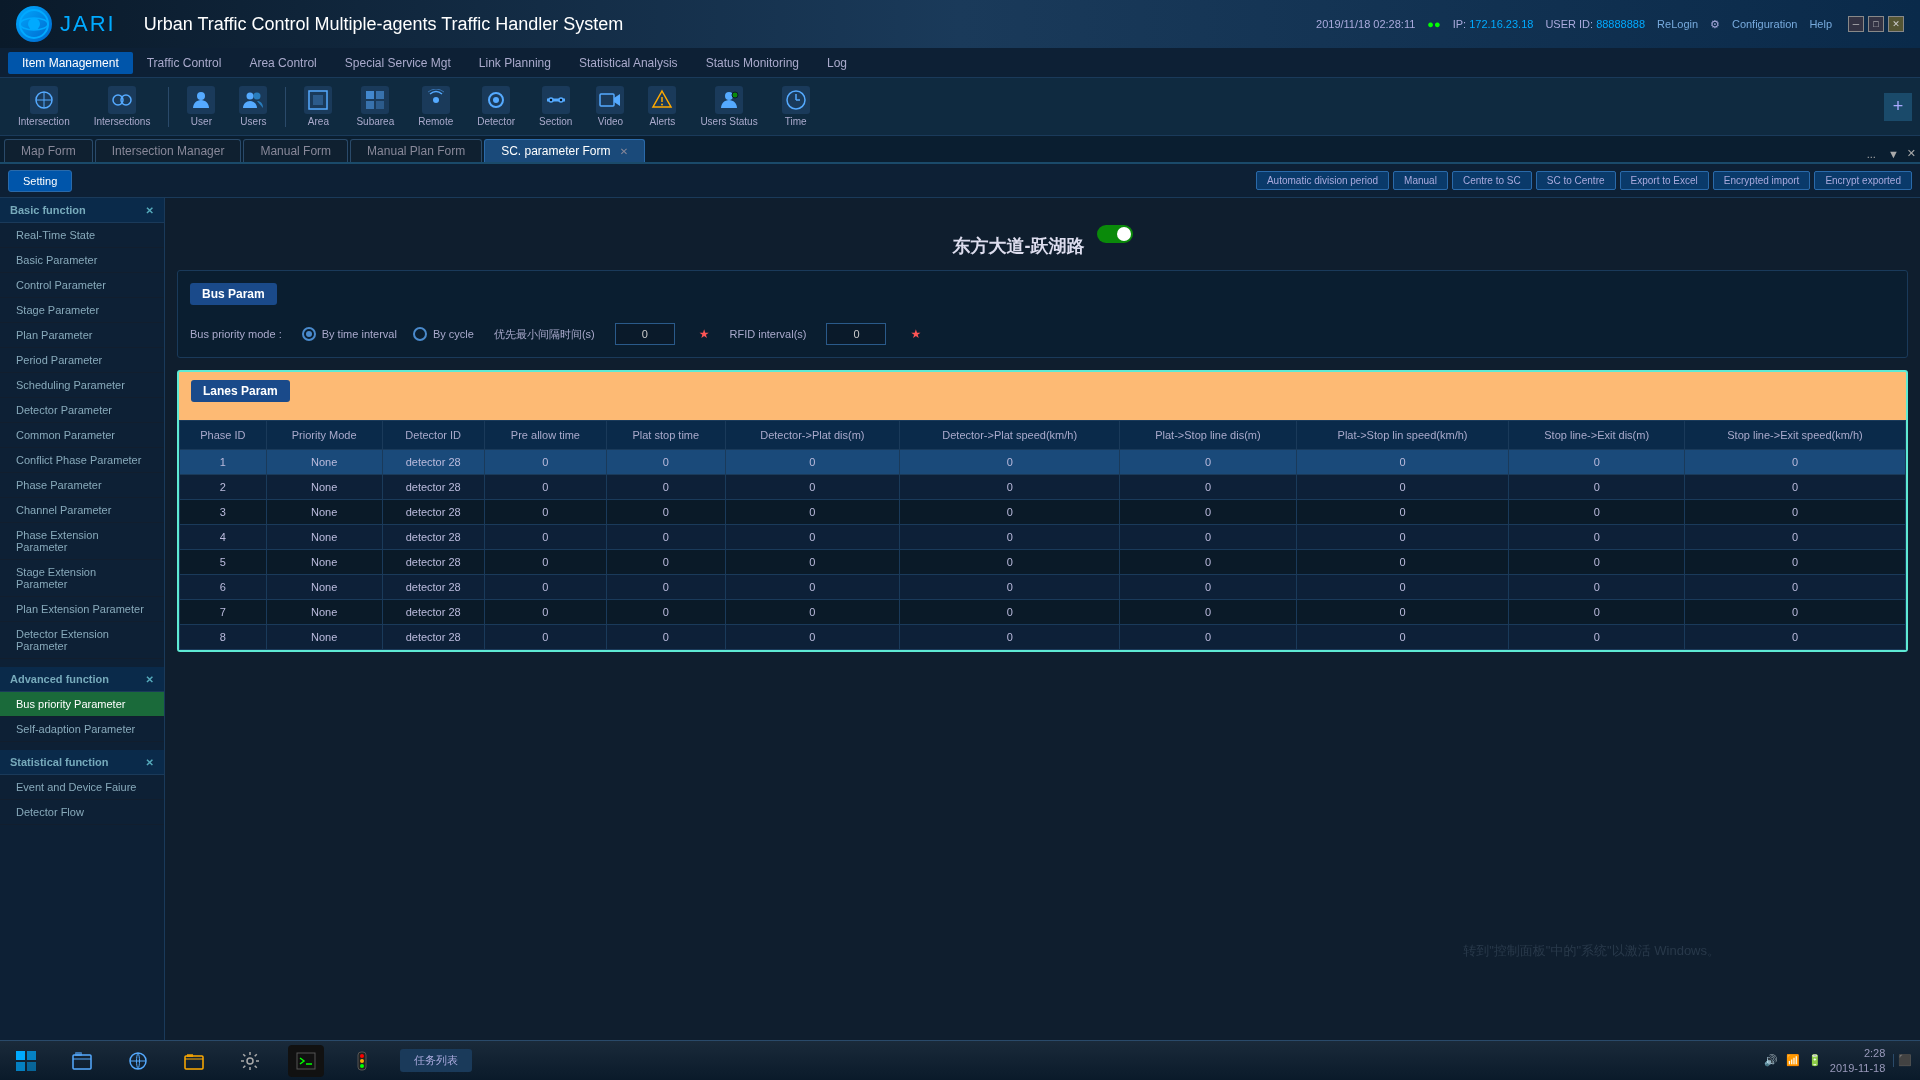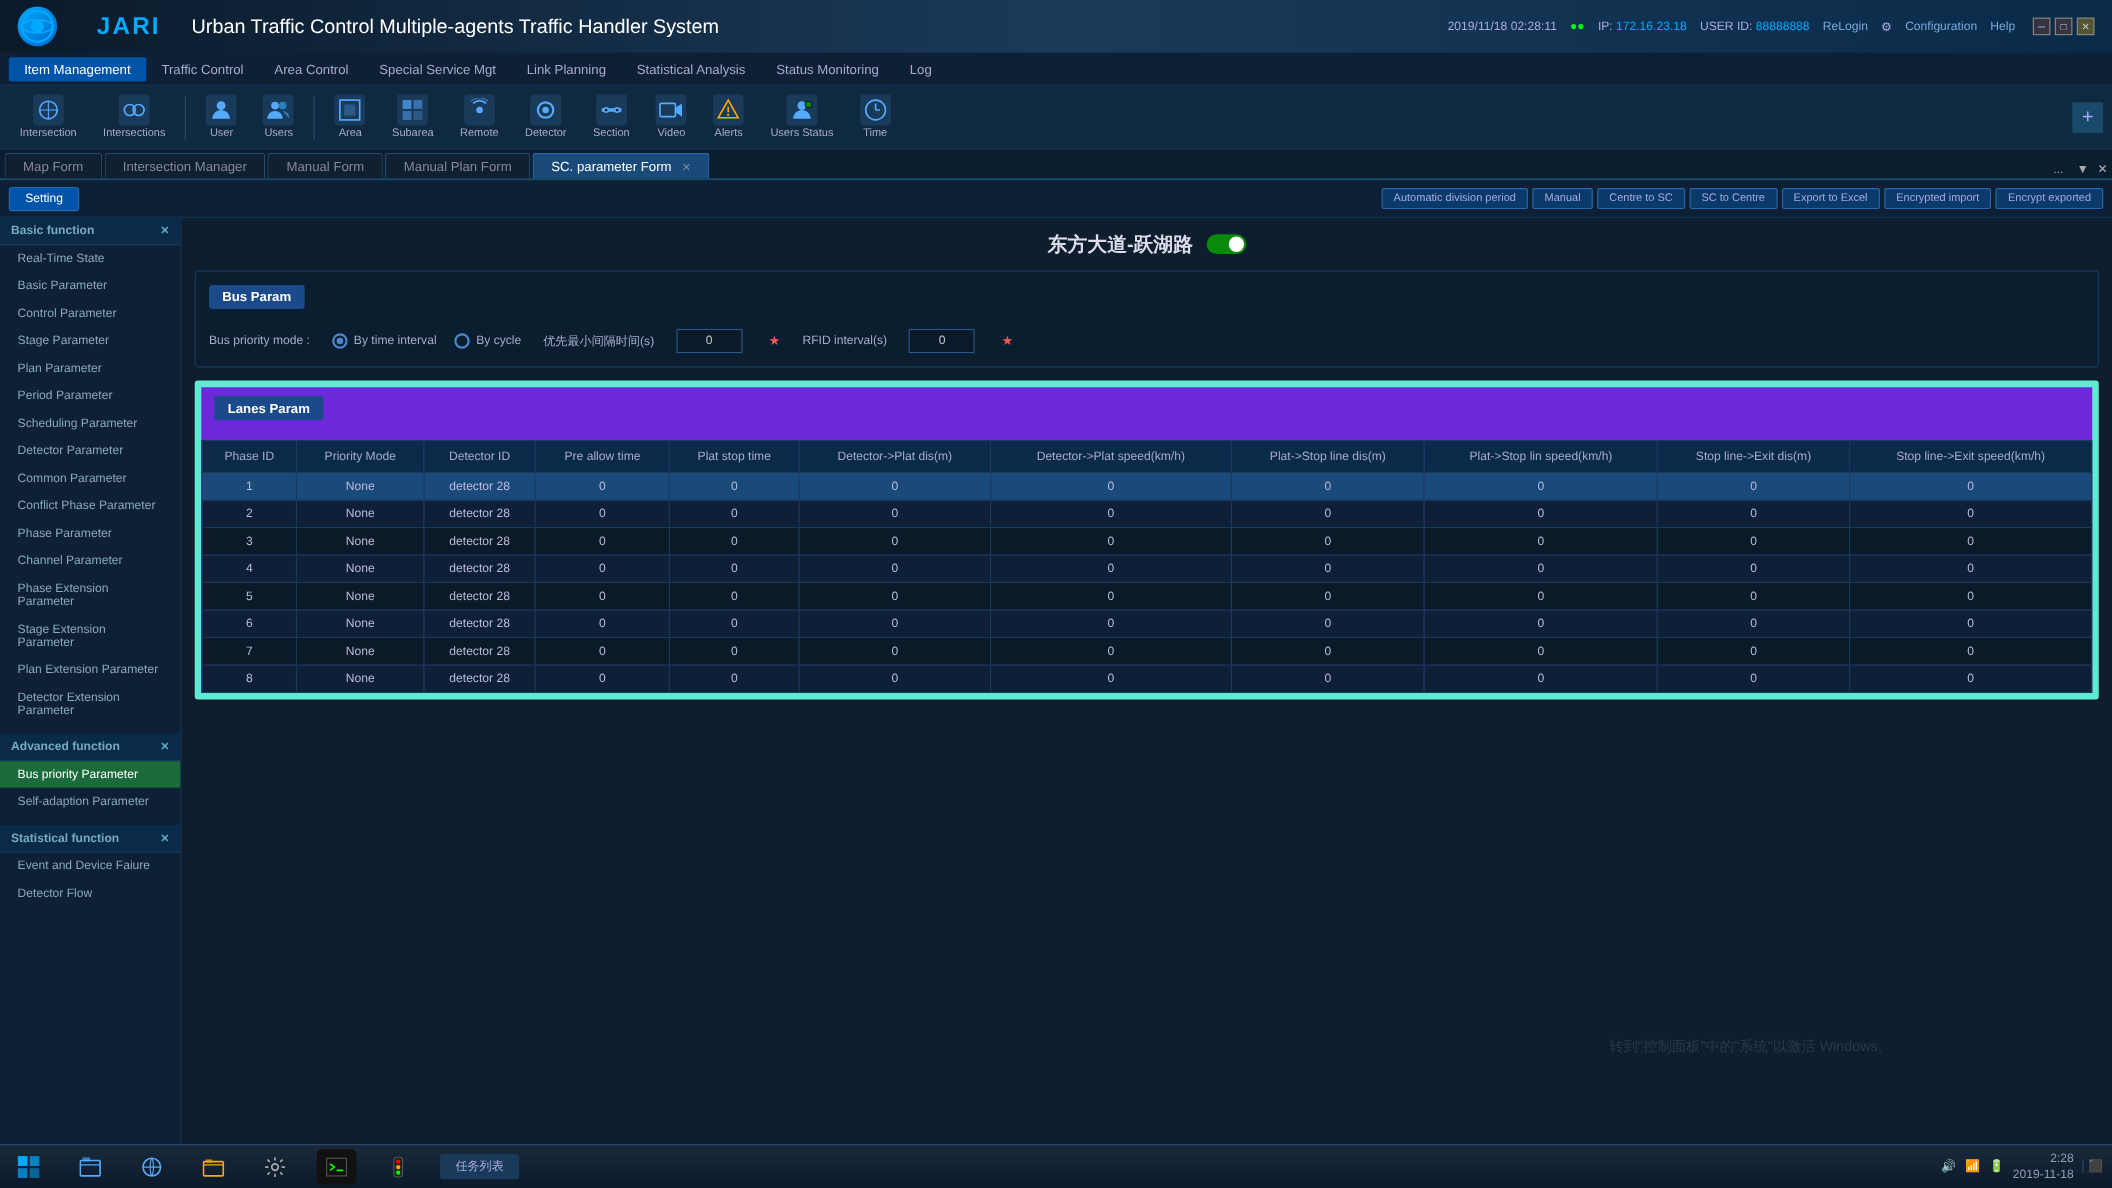--- a/index.html
+++ b/index.html
@@ -9,21 +9,21 @@
     #titlebar {
       background: linear-gradient(to right, #0a1a2a, #1a3a5a, #0a2a4a);
       height: 48px;
       display: flex;
       align-items: center;
       padding: 0 16px;
       color: white;
     }
     #titlebar .logo { display: flex; align-items: center; gap: 8px; }
     #titlebar .logo-circle { width: 36px; height: 36px; background: linear-gradient(135deg, #00aaff, #0066cc); border-radius: 50%; display: flex; align-items: center; justify-content: center; color: white; font-weight: bold; font-size: 10px; }
-    #titlebar .logo-text { color: #00aaff; font-size: 22px; font-weight: bold; letter-spacing: 2px; margin-left: 28px; }
+    #titlebar .logo-text { color: #00aaff; font-size: 22px; font-weight: normal; letter-spacing: 2px; }
     #titlebar .app-title { color: white; font-size: 18px; margin-left: 28px; }
     #titlebar .title-right { margin-left: auto; display: flex; align-items: center; gap: 12px; font-size: 11px; color: #aad; }
     #titlebar .win-btns { display: flex; gap: 4px; margin-left: 16px; }
     #titlebar .win-btn { width: 16px; height: 16px; border: 1px solid #888; background: #334; display: flex; align-items: center; justify-content: center; cursor: pointer; font-size: 9px; color: #ccc; }
 
     
     #menubar {
       background: #0d2035;
       height: 30px;
       display: flex;
@@ -125,21 +125,21 @@
     #content::-webkit-scrollbar-thumb { background: #2a4a6a; }
 
     
     .page-title-row {
       display: flex;
       align-items: center;
       justify-content: center;
       margin-bottom: 12px;
       gap: 12px;
     }
-    .page-title { font-size: 18px; color: #dde; font-weight: bold; }
+    .page-title { font-size: 18px; color: #dde; font-weight: bold; margin-top: 24px; }
     .status-toggle { width: 36px; height: 18px; background: #0a8a0a; border-radius: 9px; display: flex; align-items: center; padding: 2px; cursor: pointer; }
     .status-toggle .knob { width: 14px; height: 14px; background: white; border-radius: 50%; margin-left: auto; }
 
     
     .section-header {
       background: #1a4a8a;
       color: white;
       padding: 4px 12px;
       font-size: 12px;
       font-weight: bold;
@@ -155,21 +155,21 @@
     .radio-group { display: flex; align-items: center; gap: 16px; }
     .radio-item { display: flex; align-items: center; gap: 6px; cursor: pointer; color: #aac; font-size: 11px; }
     .radio-dot { width: 14px; height: 14px; border: 2px solid #4a8acc; border-radius: 50%; display: flex; align-items: center; justify-content: center; }
     .radio-dot.checked::after { content: ''; width: 6px; height: 6px; background: #4a8acc; border-radius: 50%; }
     .param-label { color: #aac; font-size: 11px; }
     .param-input { width: 60px; height: 22px; background: #0a1a2a; border: 1px solid #2a5a8a; color: #ccc; padding: 2px 6px; font-size: 11px; text-align: center; }
     .param-required { color: #f55; margin-left: 4px; }
     .bus-mode-label { color: #aac; font-size: 11px; }
 
     
-    .lanes-param-area { background: #6d28d9; border: 6px solid #5eead4; border-radius: 3px; }
+    .lanes-param-area { background: #fdba74; border: 2px solid #5eead4; border-radius: 3px; }
     table { width: 100%; border-collapse: collapse; }
     thead tr { background: #0a2a4a; }
     thead th { padding: 8px 6px; text-align: center; font-size: 11px; color: #aac; border: 1px solid #1a3a5a; font-weight: normal; }
     tbody tr { background: #0a1a28; }
     tbody tr:nth-child(even) { background: #0d2038; }
     tbody tr.selected { background: #1a4a7a; }
     tbody td { padding: 6px 6px; text-align: center; font-size: 11px; color: #bbd; border: 1px solid #1a3a5a; }
 
     
     .watermark { position: fixed; bottom: 120px; right: 200px; color: rgba(100,120,140,0.3); font-size: 28px; pointer-events: none; text-align: center; line-height: 1.4; }

